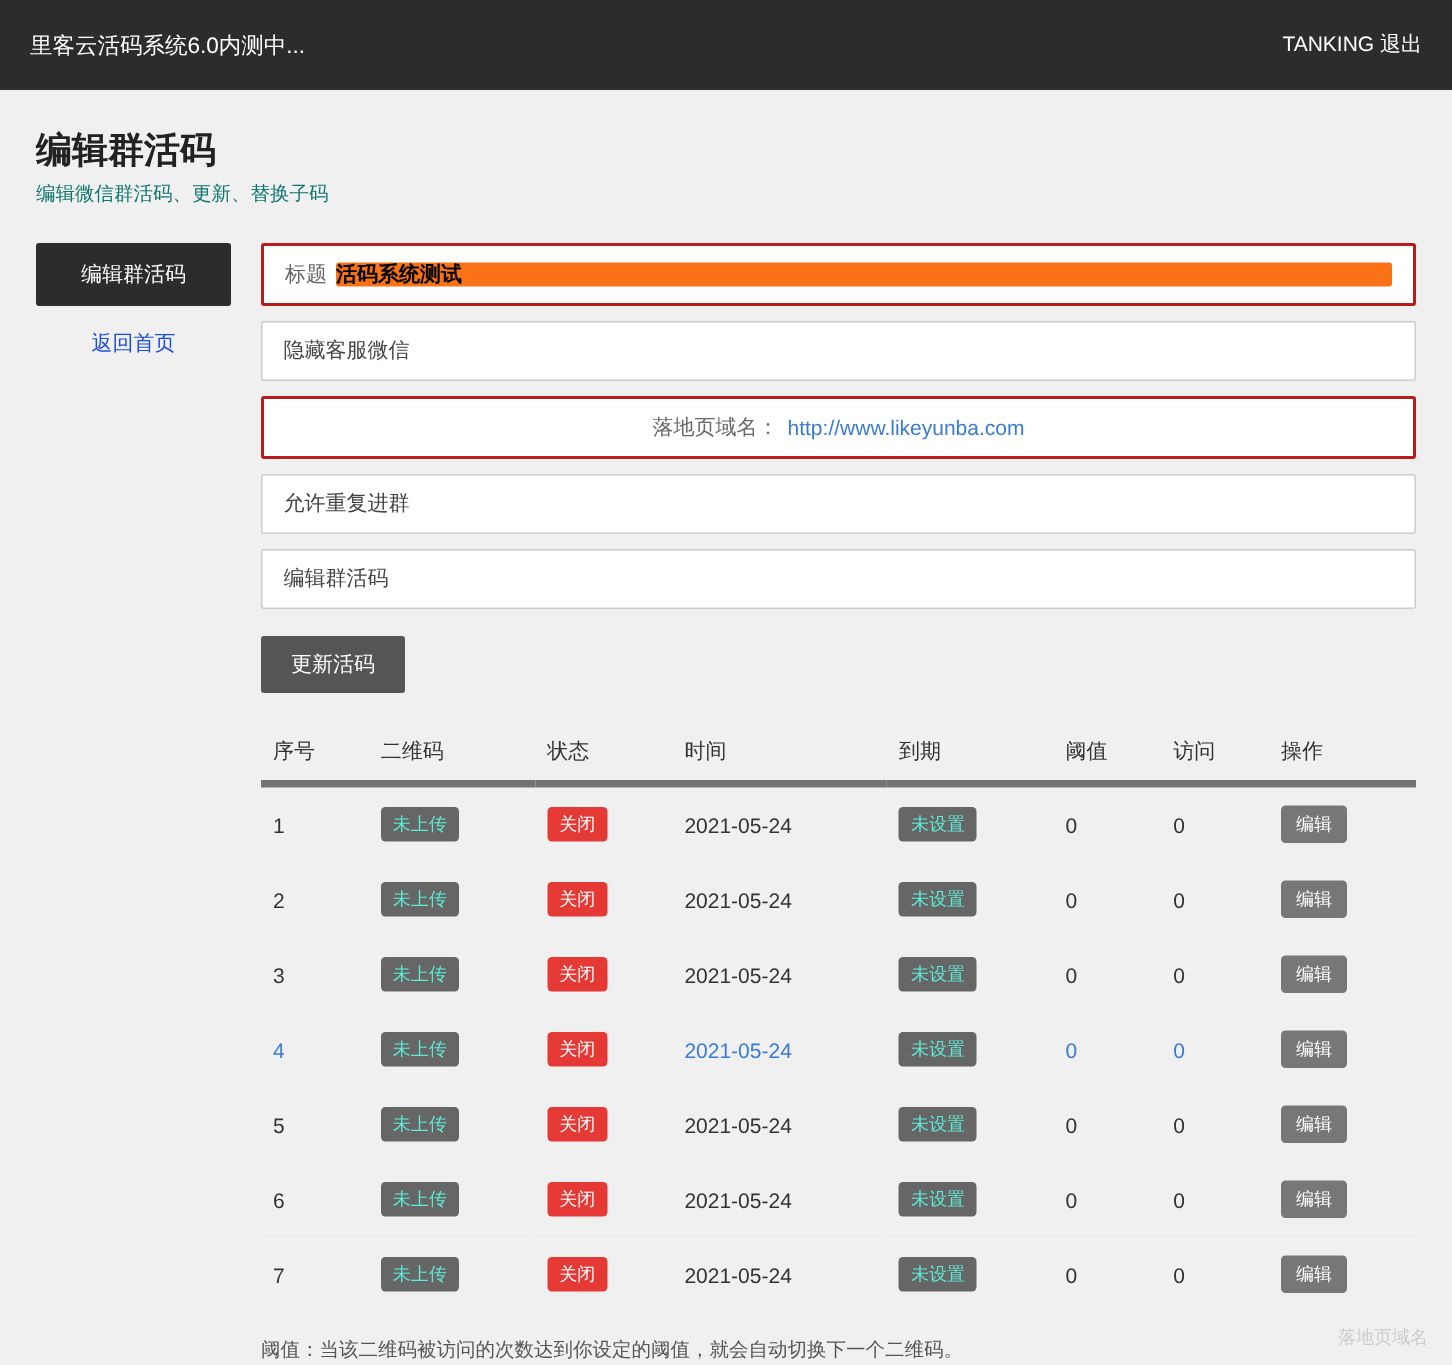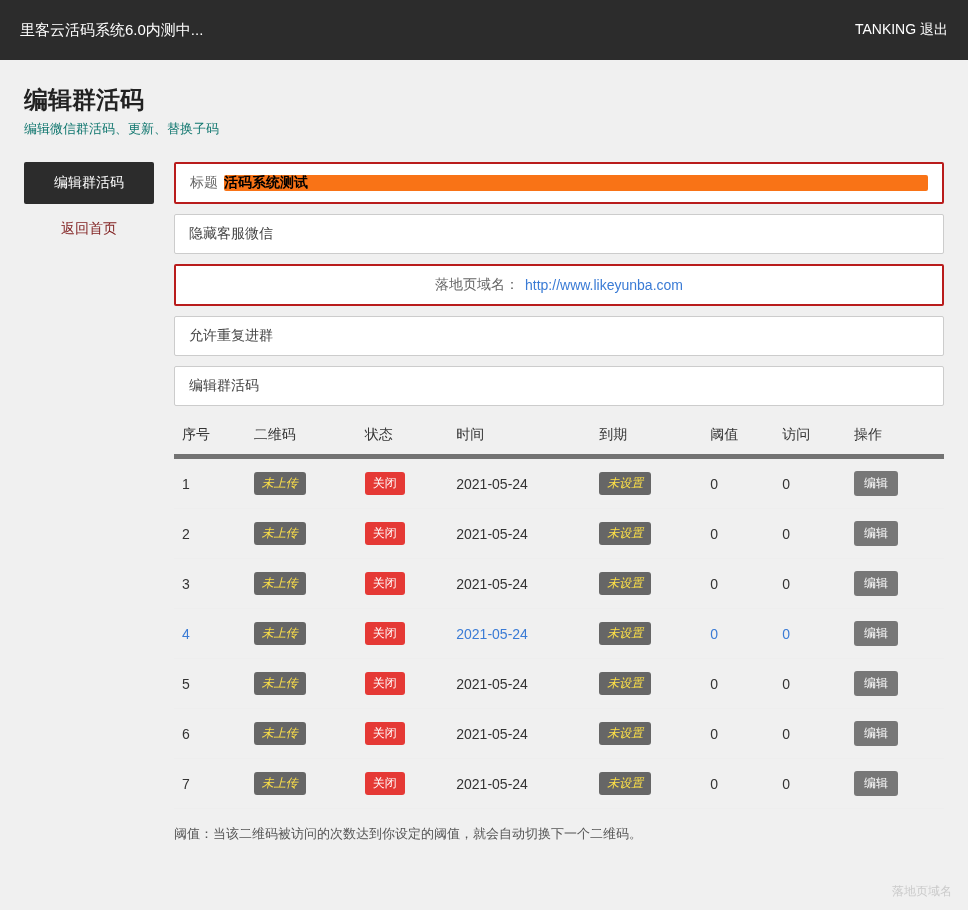--- a/index.html
+++ b/index.html
@@ -62,21 +62,21 @@
       padding: 12px 0;
       font-size: 14px;
       cursor: pointer;
       border-radius: 2px;
       margin-bottom: 4px;
       text-align: center;
       display: block;
     }
     .sidebar-btn-link {
       background: transparent;
-      color: #7f1d1d;
+      color: #1d4ed8;
       border: none;
       width: 100%;
       padding: 12px 0;
       font-size: 14px;
       cursor: pointer;
       text-align: center;
       display: block;
       text-decoration: none;
     }
 
@@ -151,26 +151,25 @@
     .data-table td {
       padding: 12px 8px;
       border-bottom: 1px solid #eee;
       vertical-align: middle;
       color: #333;
     }
 
     
     .badge-gray {
       background: #666;
-      color: #fde047;
+      color: #5eead4;
       padding: 3px 8px;
       border-radius: 3px;
       font-size: 12px;
       display: inline-block;
-      font-style: italic;
     }
     .badge-red {
       background: #e53935;
       color: #fff;
       padding: 3px 8px;
       border-radius: 3px;
       font-size: 12px;
       display: inline-block;
     }
     .badge-btn {
@@ -249,20 +248,21 @@
       <div class="form-row">
         <div class="form-static">允许重复进群</div>
       </div>
 
       
       <div class="form-row">
         <div class="form-static">编辑群活码</div>
       </div>
 
       
+      <button class="update-btn">更新活码</button>
 
       
       <table class="data-table">
         <thead>
           <tr>
             <th>序号</th>
             <th>二维码</th>
             <th>状态</th>
             <th>时间</th>
             <th>到期</th>

